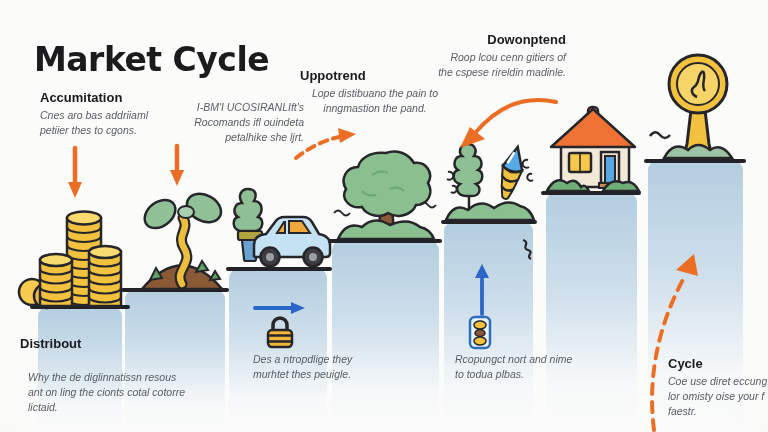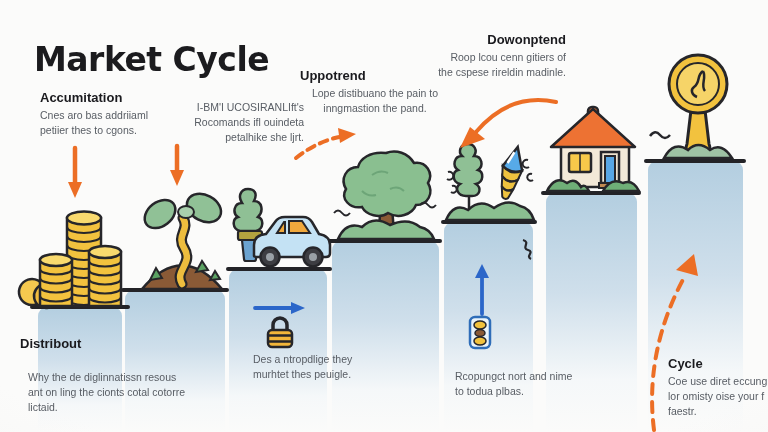--- a/index.html
+++ b/index.html
@@ -12,21 +12,21 @@
     position:absolute;left:34px;top:10px;font-size:33px;font-weight:800;
     color:#1b1b1e;letter-spacing:-0.5px;font-family:"DejaVu Sans",sans-serif;margin-top:30px;
   }
   .col{
     position:absolute;border-radius:9px 9px 0 0;
     background:linear-gradient(180deg,#b3cee0 0%,#cfdfeb 42%,rgba(236,243,248,.4) 78%,rgba(255,255,255,0) 100%);
   }
   .gline{position:absolute;height:3.5px;background:#232327;border-radius:3px;}
   .art{position:absolute;line-height:0;}
   .h{position:absolute;font-weight:bold;color:#1a1a1e;font-size:13px;}
-  .b{position:absolute;color:#585d64;font-size:10.5px;line-height:1.42;}
+  .b{position:absolute;color:#585d64;font-size:10.5px;line-height:1.42;font-style:italic;}
   .right{text-align:right;}
   svg{display:block;overflow:visible;}
 </style>
 </head>
 <body>
 
 <div class="stage">
 
   <div class="title">Market Cycle</div>
 
@@ -220,18 +220,18 @@
   <div class="b" style="left:300px;top:86px;width:150px;text-align:center;">Lope distibuano the pain to inngmastion the pand.</div>
 
   <div class="h right" style="left:438px;top:32px;width:128px;">Dowonptend</div>
   <div class="b right" style="left:438px;top:50px;width:128px;">Roop lcou cenn gitiers of the cspese rireldin madinle.</div>
 
   <div class="h" style="left:20px;top:336px;">Distribout</div>
   <div class="b" style="left:28px;top:344px;width:158px;margin-top:26px;">Why the de diglinnatissn resous ant on ling the cionts cotal cotorre lictaid.</div>
 
   <div class="b" style="left:253px;top:352px;width:132px;">Des a ntropdlige they murhtet thes peuigle.</div>
 
-  <div class="b" style="left:455px;top:369px;width:128px;">Rcopungct nort and nime to todua plbas.</div>
+  <div class="b" style="left:455px;top:352px;width:128px;">Rcopungct nort and nime to todua plbas.</div>
 
   <div class="h" style="left:668px;top:356px;">Cycle</div>
   <div class="b" style="left:668px;top:374px;width:104px;">Coe use diret eccung, lor omisty oise your f faestr.</div>
 
 </div>
 
 </body></html>

